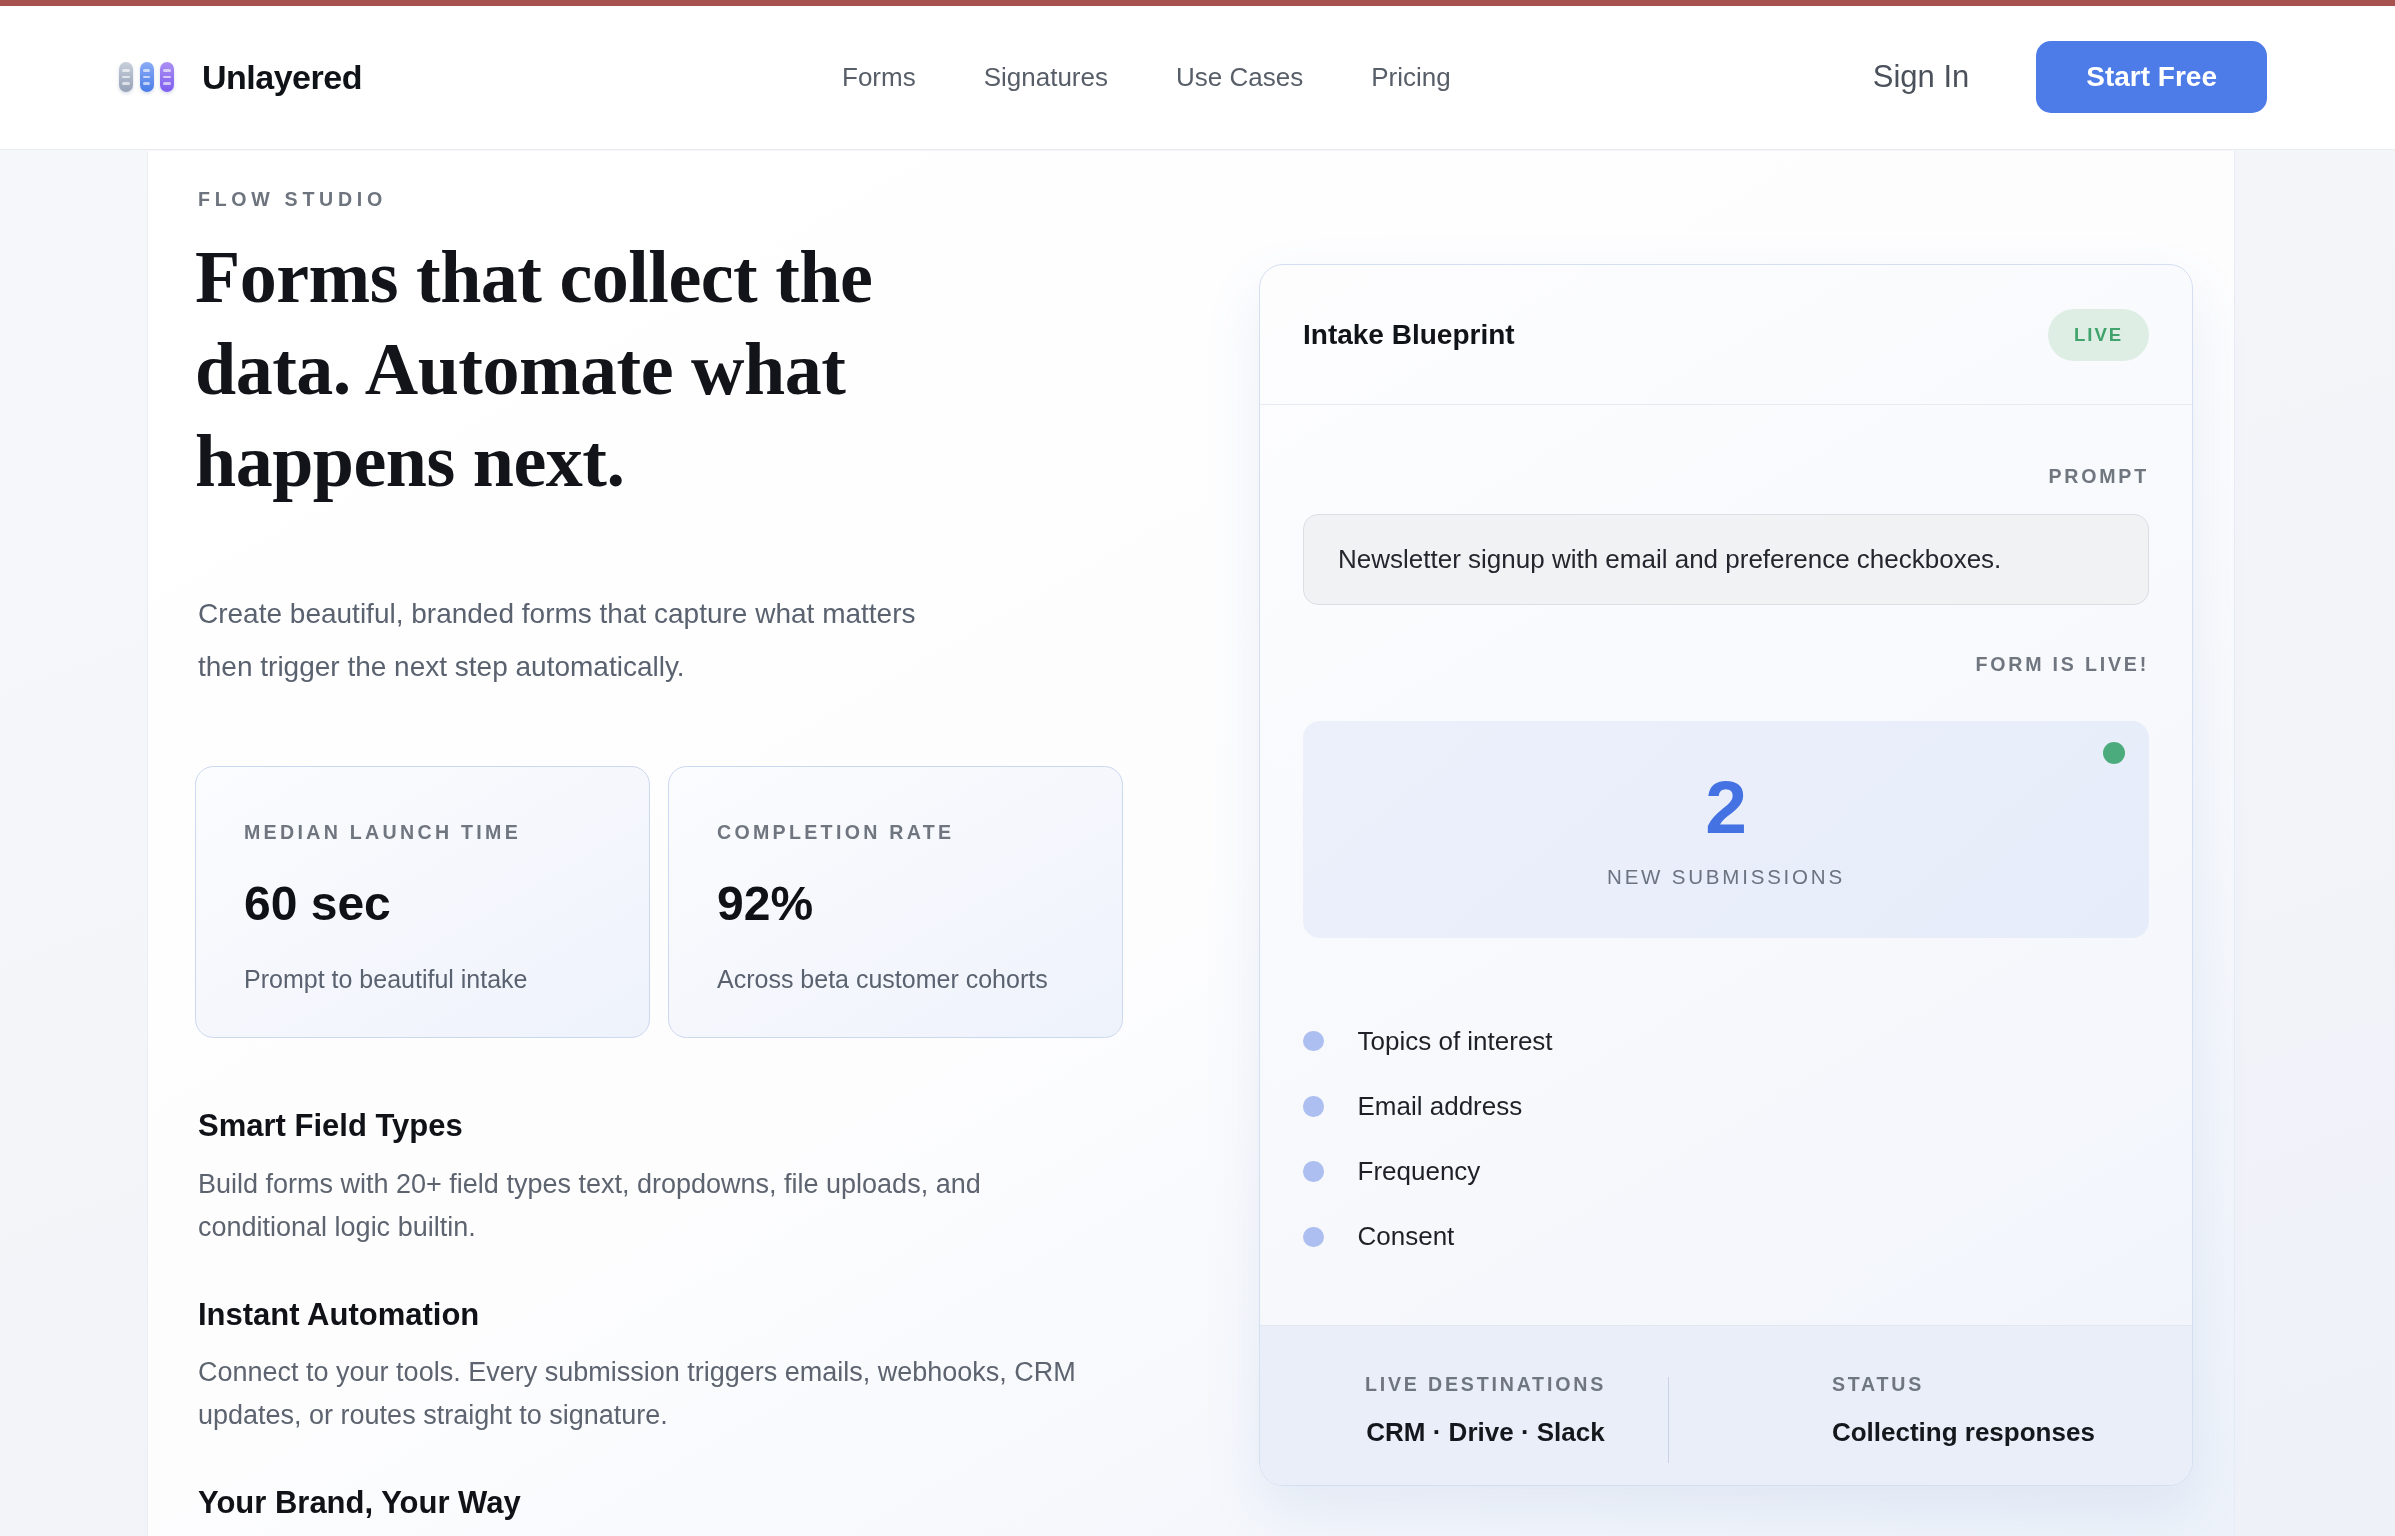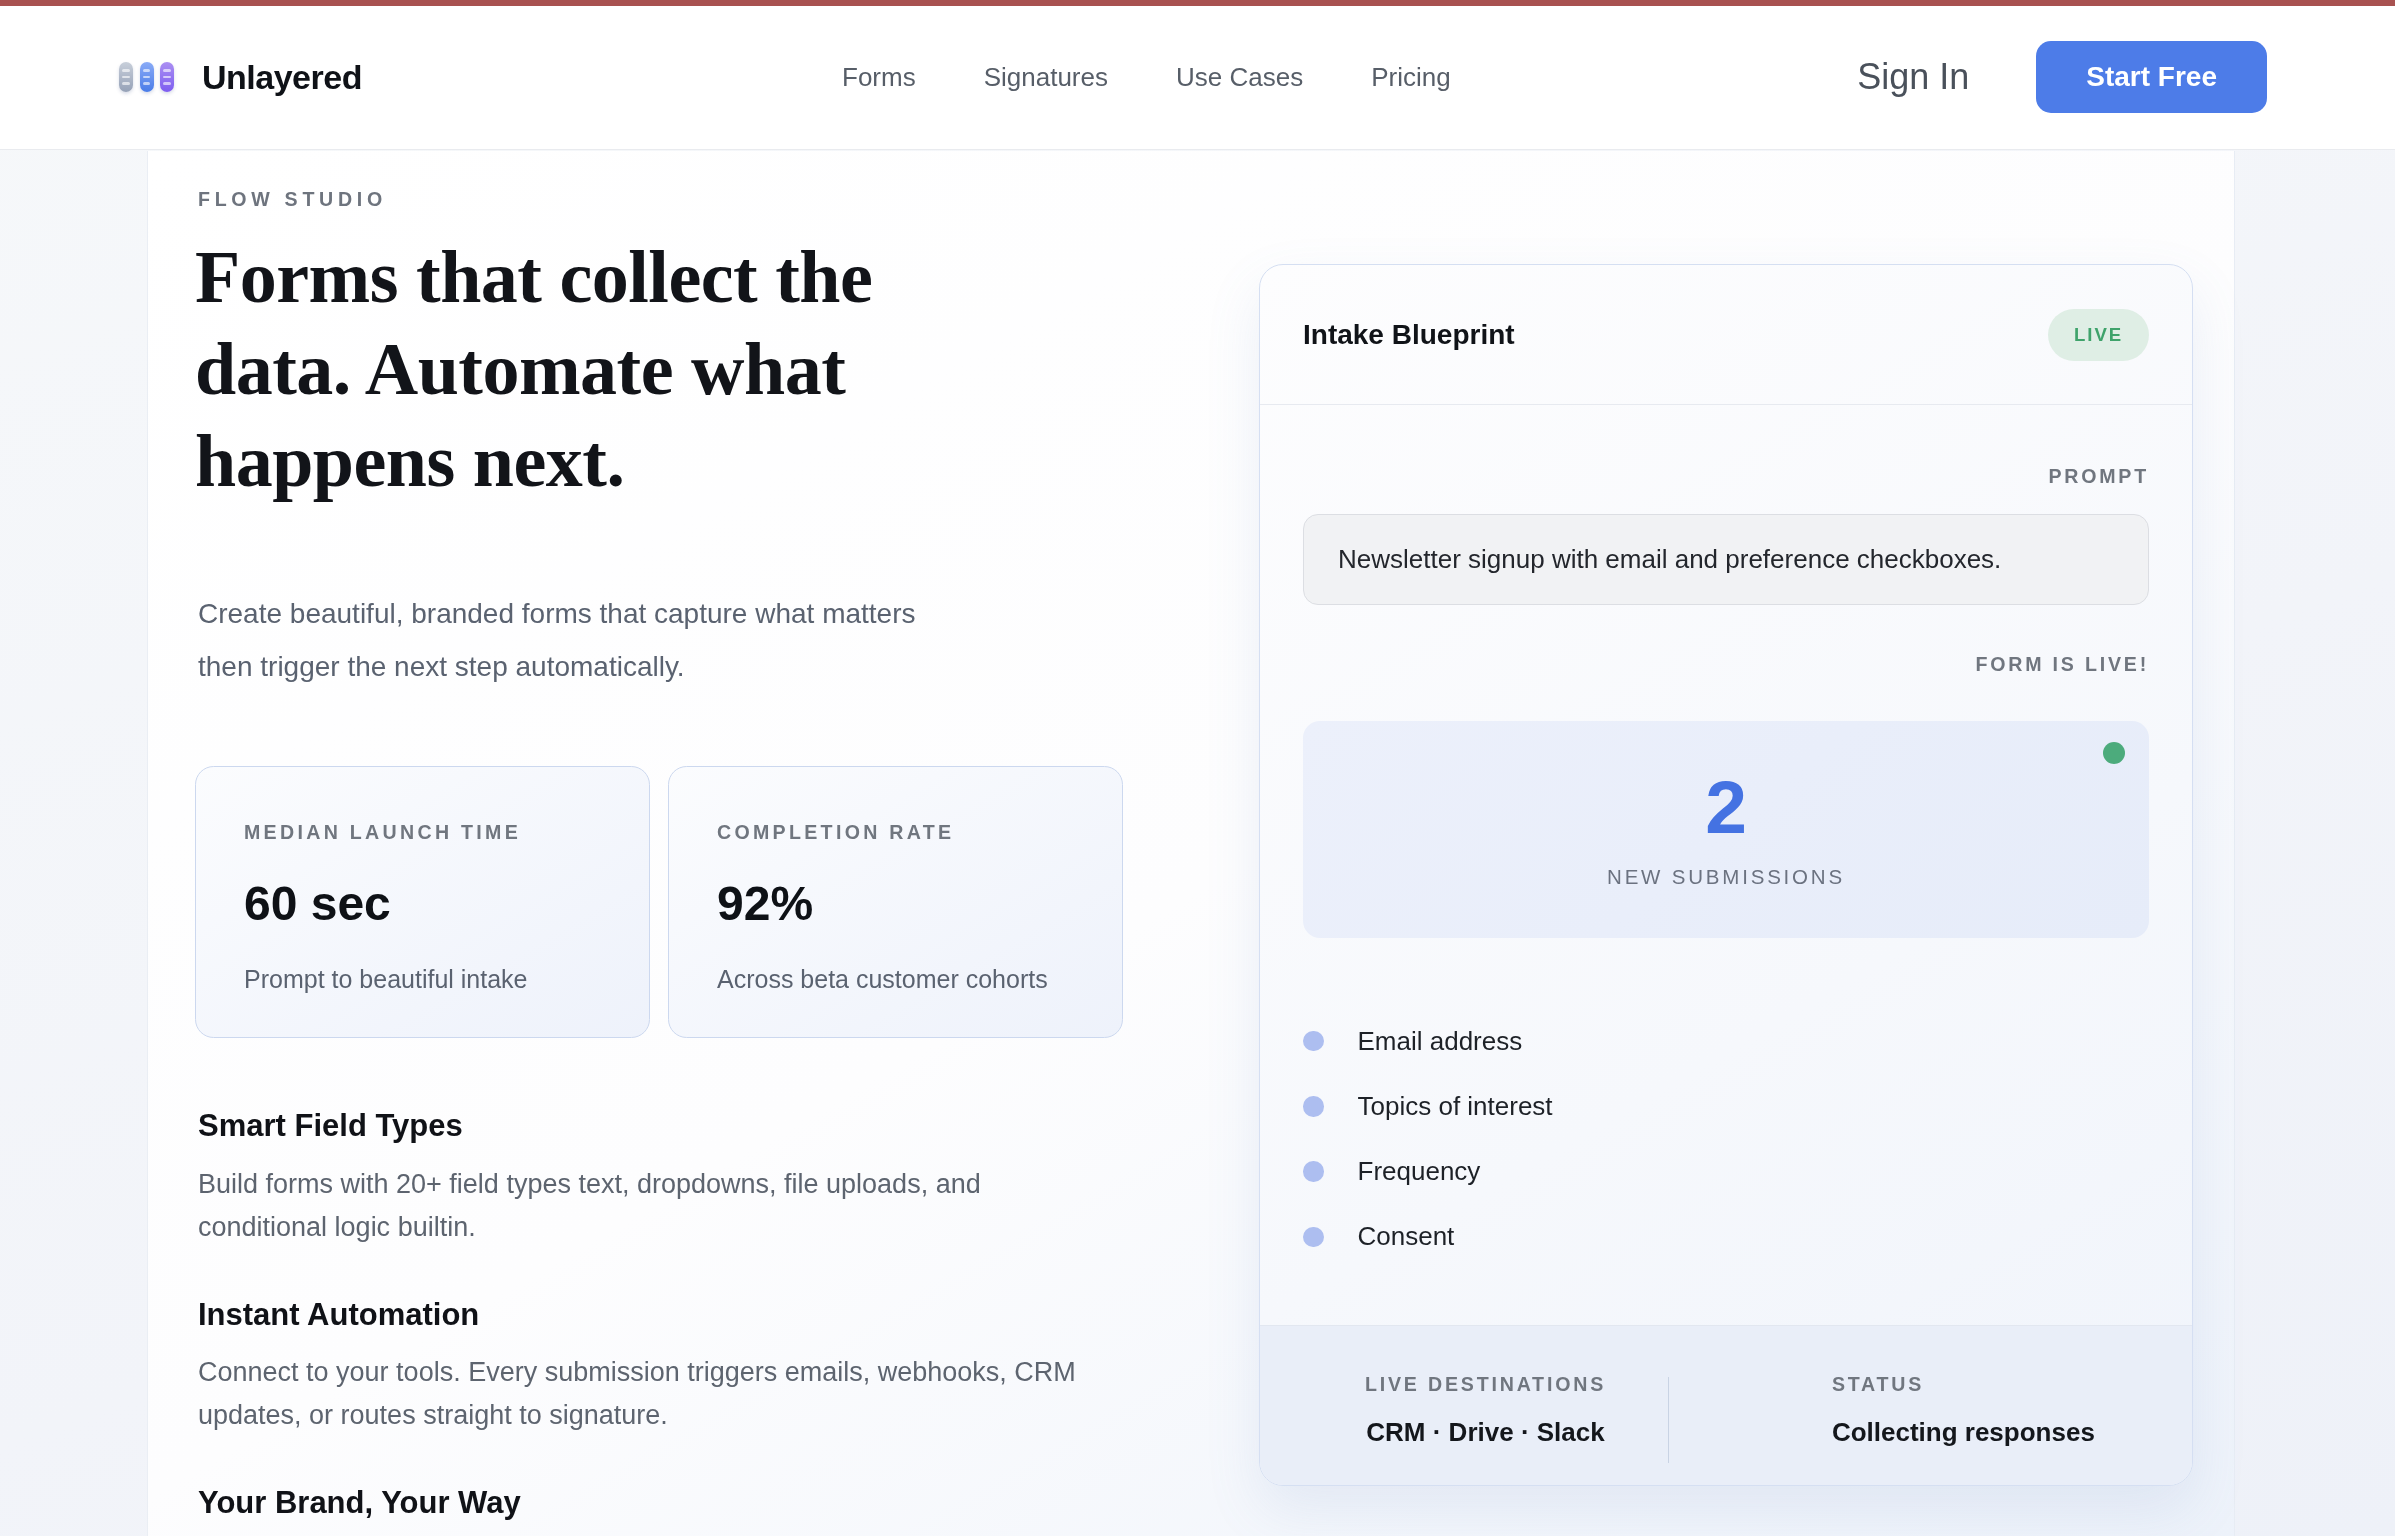--- a/index.html
+++ b/index.html
@@ -17,21 +17,21 @@
   .logo{display:flex;gap:6.5px;}
   .pill{width:14px;height:30px;border-radius:7.5px;display:flex;flex-direction:column;justify-content:center;align-items:center;gap:3.7px;box-shadow:0 1.9px 3.7px rgba(40,60,120,.18);}
   .pill i{display:block;width:7.5px;height:2.8px;border-radius:1.9px;background:rgba(255,255,255,.62);}
   .pill.p1{background:linear-gradient(180deg,#c8cfda 0%,#95a1b7 100%);}
   .pill.p2{background:linear-gradient(180deg,#8aabf7 0%,#4a7ce8 100%);}
   .pill.p3{background:linear-gradient(180deg,#ab8ff2 0%,#7d5df0 100%);}
   .brand-name{font-size:34px;font-weight:700;color:#0f1217;letter-spacing:-0.5px;}
   .nav{position:absolute;left:842px;top:0;height:100%;display:flex;align-items:center;gap:68px;}
   .nav a{font-size:26px;color:#575e68;text-decoration:none;cursor:pointer;}
   .hdr-right{position:absolute;right:129px;top:0;height:100%;display:flex;align-items:center;gap:67px;}
-  .signin{font-size:36px;color:#4a515b;cursor:pointer;}
+  .signin{font-size:31px;color:#4a515b;cursor:pointer;}
   .cta{height:72px;padding:0 50px;border:none;border-radius:15px;background:#4d7ce8;color:#ffffff;
        font-family:"Liberation Sans", sans-serif;font-size:28px;font-weight:700;cursor:pointer;}
   
   .main{position:absolute;left:147px;top:151px;width:2088px;height:1385px;
         background:linear-gradient(150deg,#ffffff 0%,#fdfdfe 52%,#edf2fa 100%);
         border-left:0.9px solid #eaeef4;border-right:0.9px solid #e7ecf4;}
   .eyebrow{position:absolute;left:50px;top:37px;font-size:19.6px;font-weight:700;letter-spacing:4.7px;color:#6e747e;}
   .h1{position:absolute;left:47px;top:80px;margin:0;font-family:"Liberation Serif", serif;font-weight:600;
       font-size:74px;line-height:92px;color:#121419;letter-spacing:-0.5px;white-space:pre-line;}
   .sub{position:absolute;left:50px;top:436px;font-size:28px;line-height:53px;color:#5a6270;white-space:pre-line;}
@@ -159,25 +159,25 @@
 
         <div class="subs">
           <span class="gdot"></span>
           <div class="subs-count">2</div>
           <div class="subs-lbl">NEW SUBMISSIONS</div>
         </div>
 
         <div class="fields">
           <div class="frow">
             <span class="bdot"></span>
+            <span class="ftext">Topics of interest</span>
+          </div>
+          <div class="frow">
+            <span class="bdot"></span>
             <span class="ftext">Email address</span>
-          </div>
-          <div class="frow">
-            <span class="bdot"></span>
-            <span class="ftext">Topics of interest</span>
           </div>
           <div class="frow">
             <span class="bdot"></span>
             <span class="ftext">Frequency</span>
           </div>
           <div class="frow">
             <span class="bdot"></span>
             <span class="ftext">Consent</span>
           </div>
         </div>

